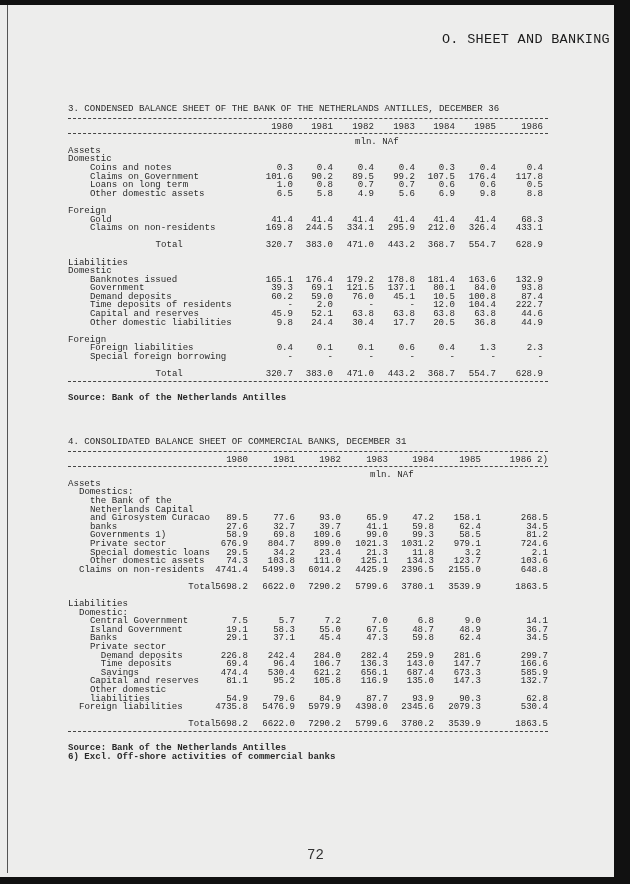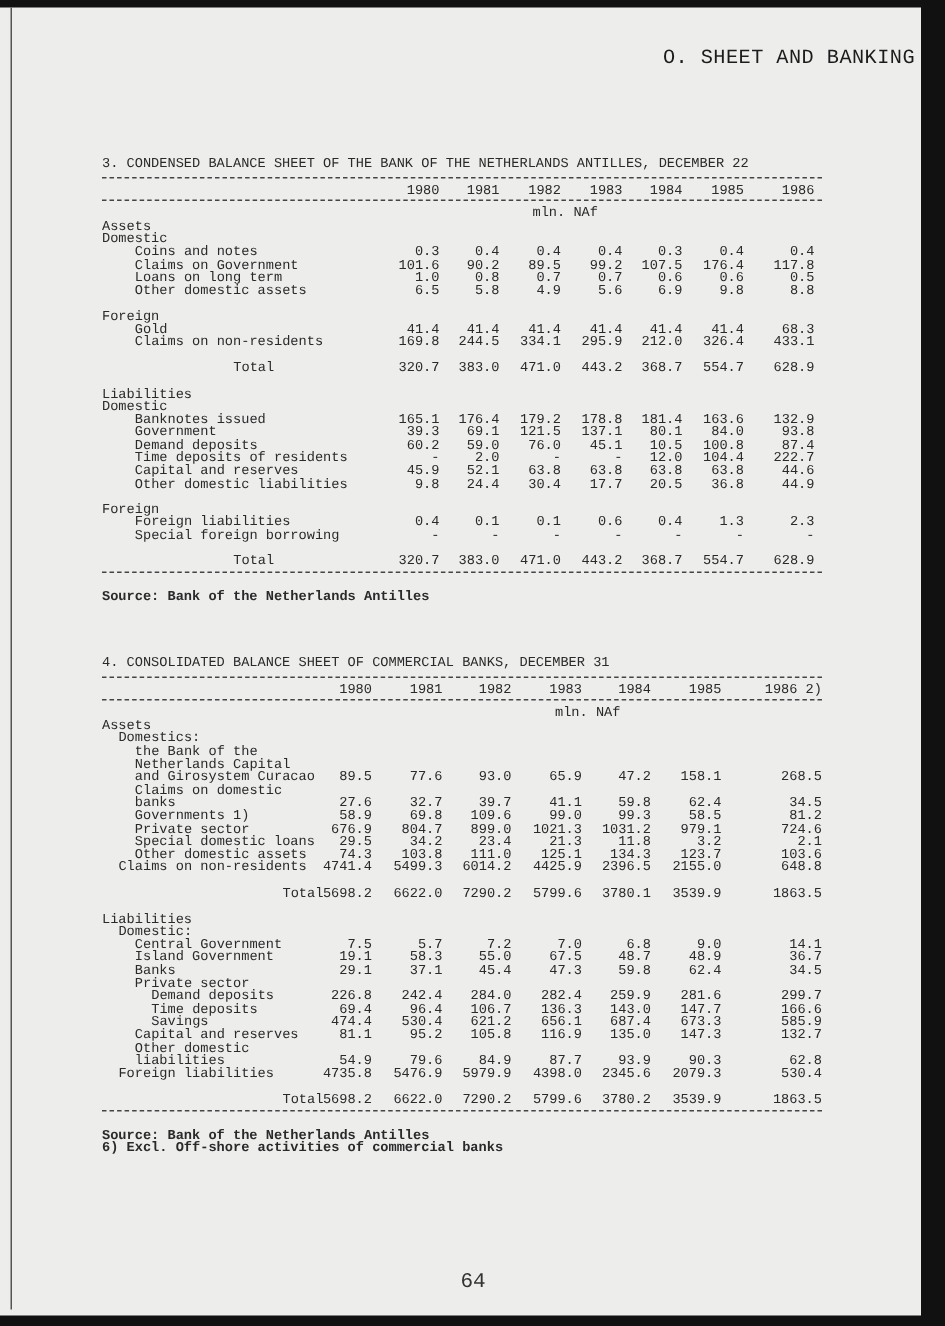--- a/index.html
+++ b/index.html
@@ -27,21 +27,21 @@
     .pagenum { position: absolute; left: 307px; top: 842px; font-size: 14px; color: #333; }
   </style>
 </head>
 <body>
 
 <div class="page">
   <div class="left-rule"></div>
   <div class="header">O. SHEET AND BANKING</div>
 
   <div class="block" style="top:100px">
-    <div class="title">3. CONDENSED BALANCE SHEET OF THE BANK OF THE NETHERLANDS ANTILLES, DECEMBER 22</div>
+    <div class="title">3. CONDENSED BALANCE SHEET OF THE BANK OF THE NETHERLANDS ANTILLES, DECEMBER 36</div>
     <div class="dash" style="margin-top:4px"></div>
     <div class="row" style="margin-top:4px" id="t3-years"><span class="v" style="left: 175px;">1980</span><span class="v" style="left: 215px;">1981</span><span class="v" style="left: 256px;">1982</span><span class="v" style="left: 297px;">1983</span><span class="v" style="left: 337px;">1984</span><span class="v" style="left: 378px;">1985</span><span class="v" style="left: 425px;">1986</span></div>
     <div class="dash" style="margin-top:2px"></div>
     <div class="row" style="margin-top:4px">
       <span class="unit" style="left:287px">mln. NAf</span>
     </div>
     <div id="t3-body">
         <div class="row"><span class="lbl" style="left: 0px;">Assets</span></div>
         <div class="row"><span class="lbl" style="left: 0px;">Domestic</span></div>
         <div class="row"><span class="lbl" style="left: 21.88px;">Coins and notes</span><span class="v" style="left: 175px;">0.3</span><span class="v" style="left: 215px;">0.4</span><span class="v" style="left: 256px;">0.4</span><span class="v" style="left: 297px;">0.4</span><span class="v" style="left: 337px;">0.3</span><span class="v" style="left: 378px;">0.4</span><span class="v" style="left: 425px;">0.4</span></div>
@@ -81,21 +81,20 @@
     <div class="dash" style="margin-top:2px"></div>
     <div class="row" style="margin-top:4px">
       <span class="unit" style="left:302px">mln. NAf</span>
     </div>
     <div id="t4-body">
         <div class="row"><span class="lbl" style="left: 0px;">Assets</span></div>
         <div class="row"><span class="lbl" style="left: 10.94px;">Domestics:</span></div>
         <div class="row"><span class="lbl" style="left: 21.88px;">the Bank of the</span></div>
         <div class="row"><span class="lbl" style="left: 21.88px;">Netherlands Capital</span></div>
         <div class="row"><span class="lbl" style="left: 21.88px;">and Girosystem Curacao</span><span class="v" style="left: 130px;">89.5</span><span class="v" style="left: 177px;">77.6</span><span class="v" style="left: 223px;">93.0</span><span class="v" style="left: 270px;">65.9</span><span class="v" style="left: 316px;">47.2</span><span class="v" style="left: 363px;">158.1</span><span class="v" style="left: 430px;">268.5</span></div>
-        <div class="row"><span class="lbl" style="left: 21.88px;">Claims on domestic</span></div>
         <div class="row"><span class="lbl" style="left: 21.88px;">banks</span><span class="v" style="left: 130px;">27.6</span><span class="v" style="left: 177px;">32.7</span><span class="v" style="left: 223px;">39.7</span><span class="v" style="left: 270px;">41.1</span><span class="v" style="left: 316px;">59.8</span><span class="v" style="left: 363px;">62.4</span><span class="v" style="left: 430px;">34.5</span></div>
         <div class="row"><span class="lbl" style="left: 21.88px;">Governments 1)</span><span class="v" style="left: 130px;">58.9</span><span class="v" style="left: 177px;">69.8</span><span class="v" style="left: 223px;">109.6</span><span class="v" style="left: 270px;">99.0</span><span class="v" style="left: 316px;">99.3</span><span class="v" style="left: 363px;">58.5</span><span class="v" style="left: 430px;">81.2</span></div>
         <div class="row"><span class="lbl" style="left: 21.88px;">Private sector</span><span class="v" style="left: 130px;">676.9</span><span class="v" style="left: 177px;">804.7</span><span class="v" style="left: 223px;">899.0</span><span class="v" style="left: 270px;">1021.3</span><span class="v" style="left: 316px;">1031.2</span><span class="v" style="left: 363px;">979.1</span><span class="v" style="left: 430px;">724.6</span></div>
         <div class="row"><span class="lbl" style="left: 21.88px;">Special domestic loans</span><span class="v" style="left: 130px;">29.5</span><span class="v" style="left: 177px;">34.2</span><span class="v" style="left: 223px;">23.4</span><span class="v" style="left: 270px;">21.3</span><span class="v" style="left: 316px;">11.8</span><span class="v" style="left: 363px;">3.2</span><span class="v" style="left: 430px;">2.1</span></div>
         <div class="row"><span class="lbl" style="left: 21.88px;">Other domestic assets</span><span class="v" style="left: 130px;">74.3</span><span class="v" style="left: 177px;">103.8</span><span class="v" style="left: 223px;">111.0</span><span class="v" style="left: 270px;">125.1</span><span class="v" style="left: 316px;">134.3</span><span class="v" style="left: 363px;">123.7</span><span class="v" style="left: 430px;">103.6</span></div>
         <div class="row"><span class="lbl" style="left: 10.94px;">Claims on non-residents</span><span class="v" style="left: 130px;">4741.4</span><span class="v" style="left: 177px;">5499.3</span><span class="v" style="left: 223px;">6014.2</span><span class="v" style="left: 270px;">4425.9</span><span class="v" style="left: 316px;">2396.5</span><span class="v" style="left: 363px;">2155.0</span><span class="v" style="left: 430px;">648.8</span></div>
         <div class="gap"></div>
         <div class="row"><span class="lbl" style="left: 120.34px;">Total</span><span class="v" style="left: 130px;">5698.2</span><span class="v" style="left: 177px;">6622.0</span><span class="v" style="left: 223px;">7290.2</span><span class="v" style="left: 270px;">5799.6</span><span class="v" style="left: 316px;">3780.1</span><span class="v" style="left: 363px;">3539.9</span><span class="v" style="left: 430px;">1863.5</span></div>
         <div class="gap"></div>
         <div class="row"><span class="lbl" style="left: 0px;">Liabilities</span></div>
@@ -114,14 +113,14 @@
         <div class="gap"></div>
         <div class="row"><span class="lbl" style="left: 120.34px;">Total</span><span class="v" style="left: 130px;">5698.2</span><span class="v" style="left: 177px;">6622.0</span><span class="v" style="left: 223px;">7290.2</span><span class="v" style="left: 270px;">5799.6</span><span class="v" style="left: 316px;">3780.2</span><span class="v" style="left: 363px;">3539.9</span><span class="v" style="left: 430px;">1863.5</span></div>
       </div>
     <div class="dash" style="margin-top:2px"></div>
     <div id="t4-notes" style="margin-top:12px">
         <div class="src">Source: Bank of the Netherlands Antilles</div>
         <div class="src">6) Excl. Off-shore activities of commercial banks</div>
       </div>
   </div>
 
-  <div class="pagenum">64</div>
+  <div class="pagenum">72</div>
 </div>
 
 </body></html>

